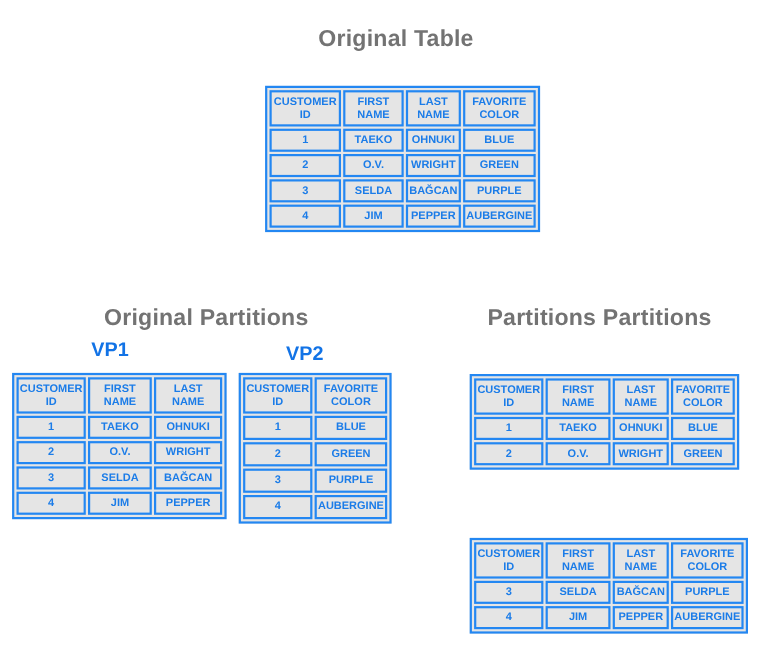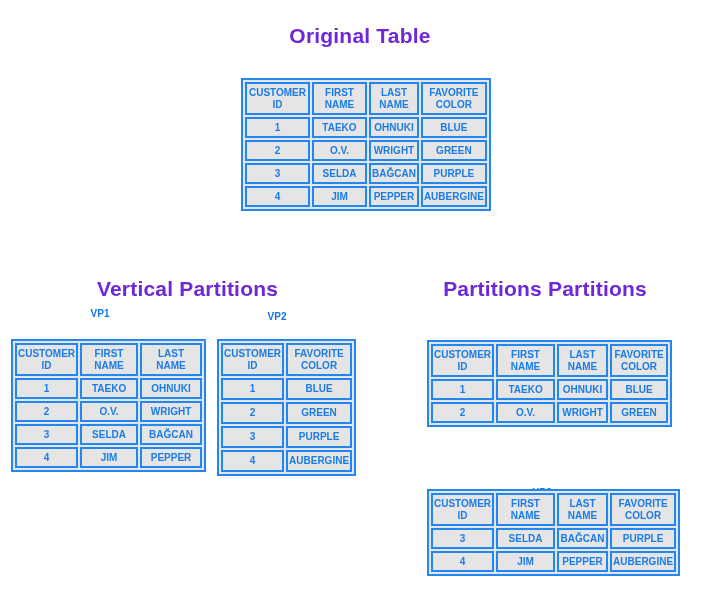--- a/index.html
+++ b/index.html
@@ -7,27 +7,27 @@
     position:relative;
     width:707px;height:595px;
     background:#ffffff;
     font-family:"Liberation Sans", sans-serif;
     overflow:hidden;
   }
   .big-title{
     position:absolute;
     font-size:21px;
     font-weight:bold;
-    color:#6d28d9;
+    color:#737373;
     text-align:center;
     letter-spacing:.2px;
   }
   .sub-title{
     position:absolute;
-    font-size:10px;
+    font-size:18px;
     font-weight:bold;
     color:#1273e6;
     text-align:center;
   }
   table.ptable{
     position:absolute;
     border-collapse:separate;
     border-spacing:2px;
     border:2px solid #2387f2;
     background:#e5e5e5;
@@ -99,21 +99,21 @@
     </tr>
     <tr>
       <td class="cell">4</td>
       <td class="cell">JIM</td>
       <td class="cell">PEPPER</td>
       <td class="cell">AUBERGINE</td>
     </tr>
   </tbody>
     </table>
 
-  <div class="big-title" style="left:20px;top:277px;width:335px;">Vertical Partitions</div>
+  <div class="big-title" style="left:20px;top:277px;width:335px;">Original Partitions</div>
 
   <div class="sub-title" style="left:40px;top:308px;width:120px;">VP1</div>
 
   <table class="ptable t-vp1" style="left:11px;top:339px;">
     <colgroup>
         <col class="c0">
         <col class="c1">
         <col class="c2">
       </colgroup>
     <tbody>

